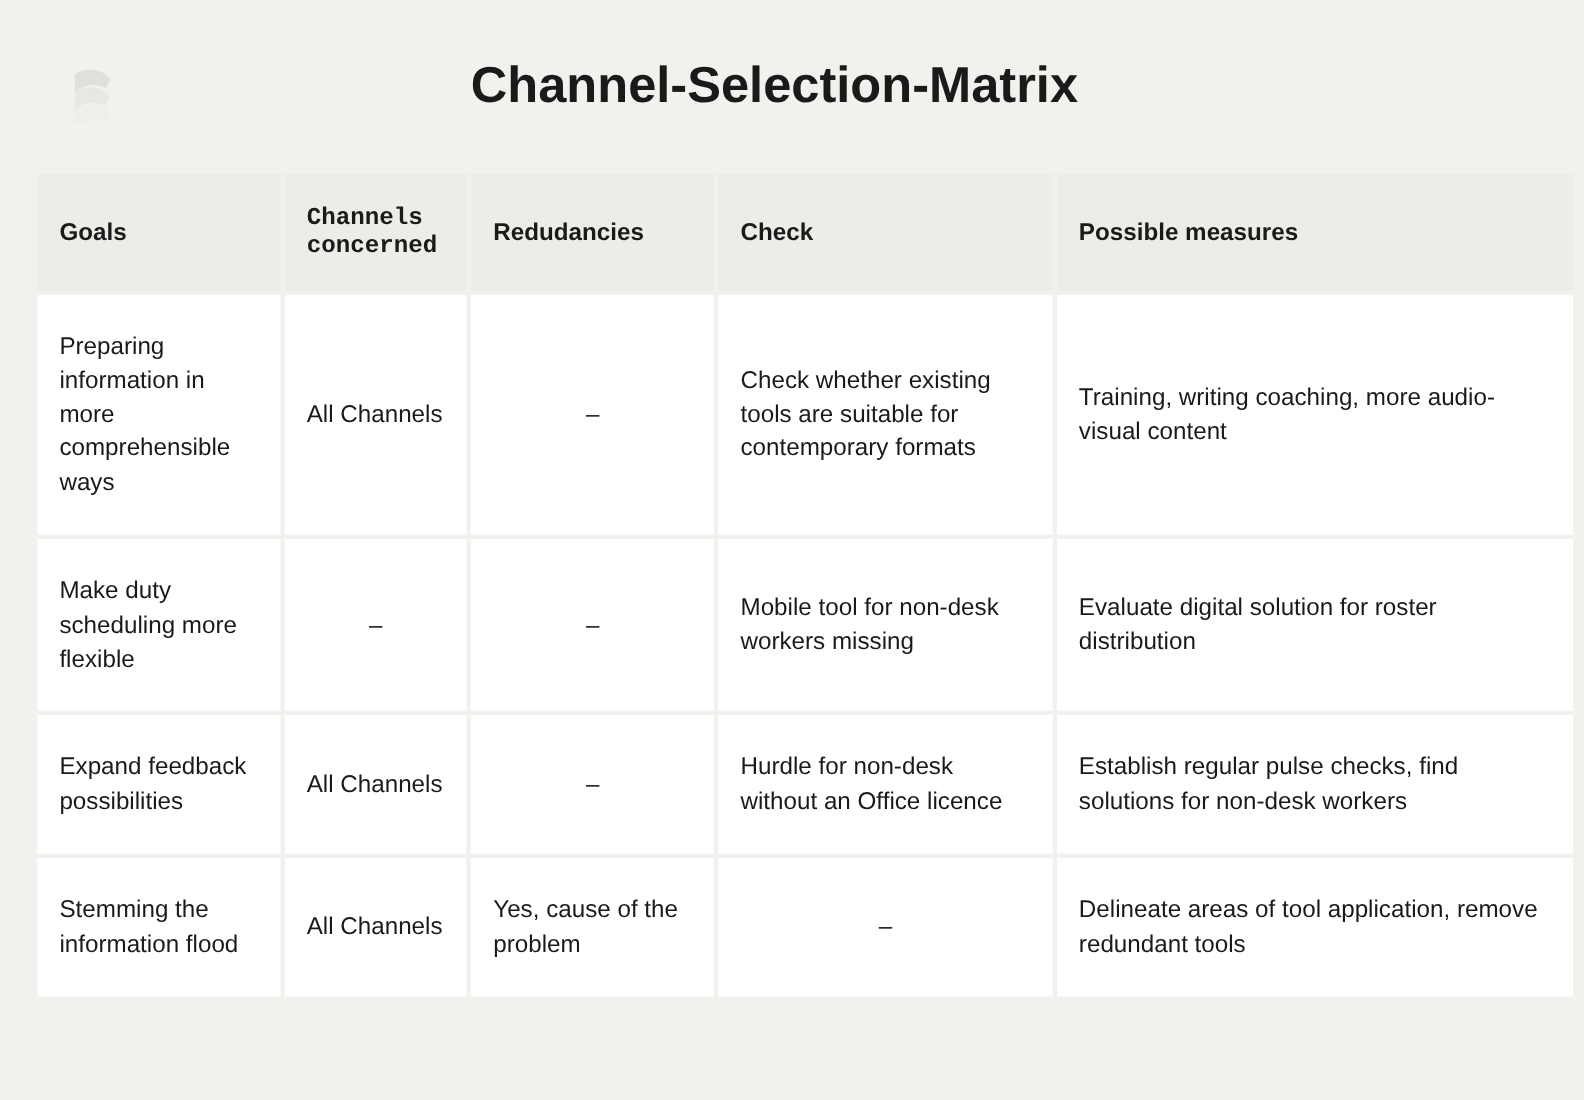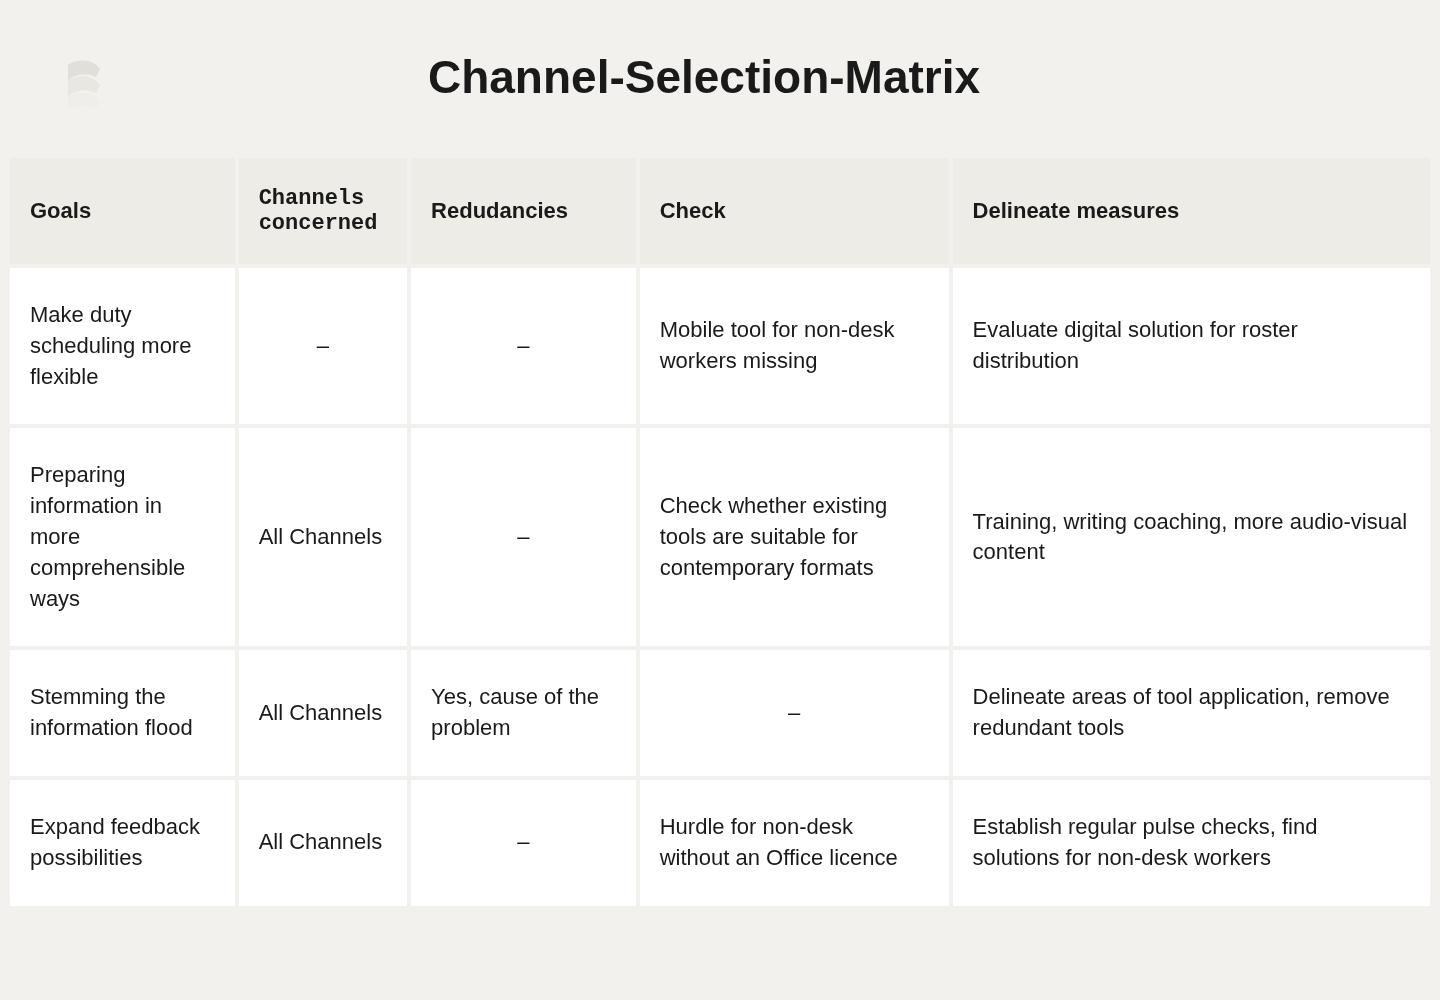--- a/index.html
+++ b/index.html
@@ -11,21 +11,21 @@
     body {
       font-family: -apple-system, BlinkMacSystemFont, 'Segoe UI', Helvetica, Arial, sans-serif;
       background: #f2f1ed;
       width: 1440px;
       height: 1000px;
       padding: 0;
     }
     
     .header {
       display: flex;
-      align-items: center;
+      align-items: flex-end;
       padding: 50px 80px 50px 60px;
     }
     
     .logo {
       width: 48px;
       height: 48px;
       margin-right: 40px;
       position: relative;
     }
     
@@ -33,20 +33,21 @@
       font-size: 46px;
       font-weight: 700;
       color: #1a1a1a;
       flex: 1;
       text-align: center;
       margin-right: 100px;
     }
     
     .table-container {
       padding: 0 6px;
+      margin-left: 24px;
     }
     
     table {
       width: 100%;
       border-collapse: separate;
       border-spacing: 4px;
     }
     
     th {
       background: #edece7;
@@ -93,47 +94,47 @@
 </div>
 
 <div class="table-container">
   <table>
     <thead>
       <tr>
         <th class="col-goals">Goals</th>
         <th class="col-channels">Channels concerned</th>
         <th class="col-redundancies">Redudancies</th>
         <th class="col-gaps">Check</th>
-        <th class="col-measures">Delineate measures</th>
+        <th class="col-measures">Possible measures</th>
       </tr>
     </thead>
     <tbody>
+      <tr>
+        <td>Preparing information in more comprehensible ways</td>
+        <td>All Channels</td>
+        <td class="centered">–</td>
+        <td>Check whether existing tools are suitable for contemporary formats</td>
+        <td>Training, writing coaching, more audio-visual content</td>
+      </tr>
       <tr>
         <td>Make duty scheduling more flexible</td>
         <td class="centered">–</td>
         <td class="centered">–</td>
         <td>Mobile tool for non-desk workers missing</td>
         <td>Evaluate digital solution for roster distribution</td>
       </tr>
       <tr>
-        <td>Preparing information in more comprehensible ways</td>
+        <td>Expand feedback possibilities</td>
         <td>All Channels</td>
         <td class="centered">–</td>
-        <td>Check whether existing tools are suitable for contemporary formats</td>
-        <td>Training, writing coaching, more audio-visual content</td>
+        <td>Hurdle for non-desk without an Office licence</td>
+        <td>Establish regular pulse checks, find solutions for non-desk workers</td>
       </tr>
       <tr>
         <td>Stemming the information flood</td>
         <td>All Channels</td>
         <td>Yes, cause of the problem</td>
         <td class="centered">–</td>
         <td>Delineate areas of tool application, remove redundant tools</td>
       </tr>
-      <tr>
-        <td>Expand feedback possibilities</td>
-        <td>All Channels</td>
-        <td class="centered">–</td>
-        <td>Hurdle for non-desk without an Office licence</td>
-        <td>Establish regular pulse checks, find solutions for non-desk workers</td>
-      </tr>
     </tbody>
   </table>
 </div>
 
 </body></html>

